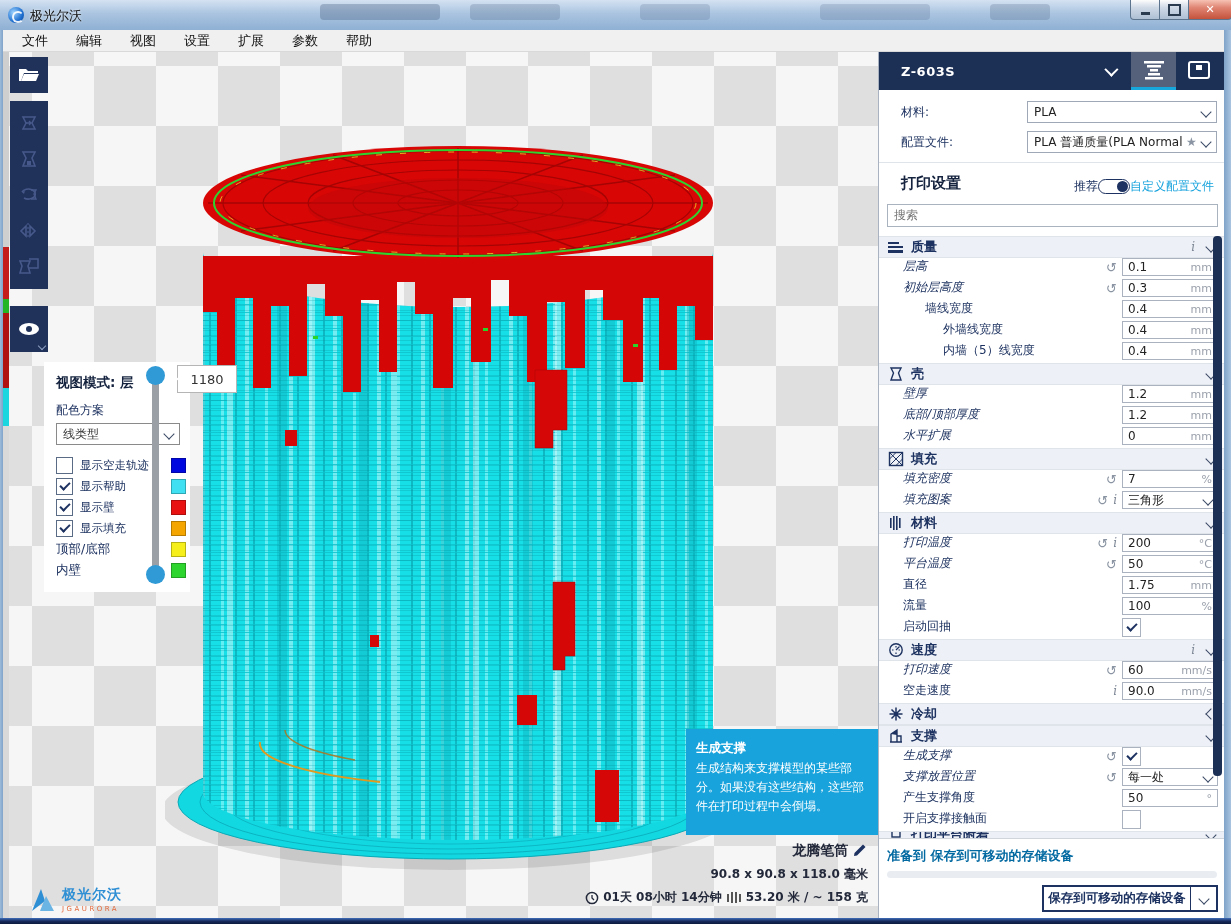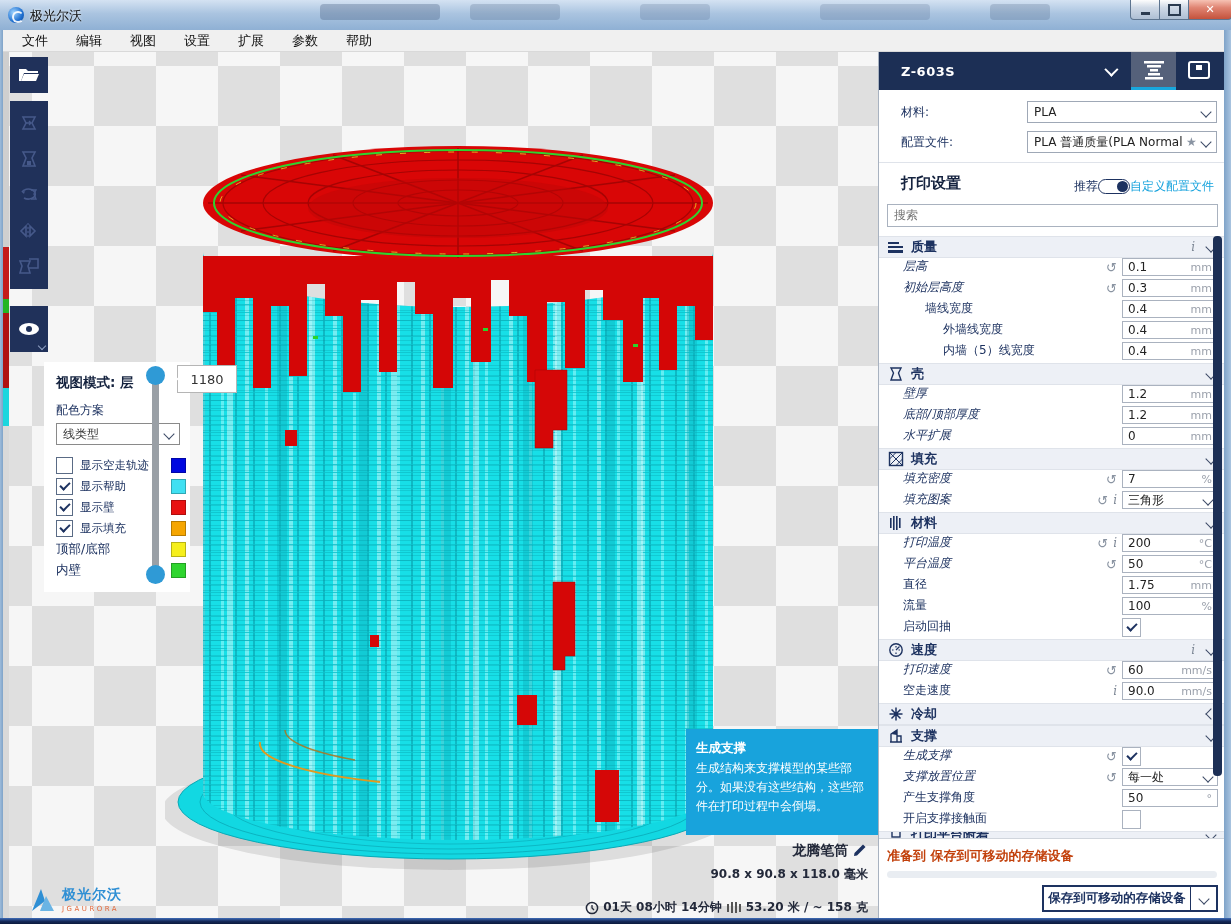--- a/index.html
+++ b/index.html
@@ -71,21 +71,21 @@
 
   
   #sup-tip{left:686px;top:677px;width:172px;height:88px;background:#18a3dc;color:#fff;padding:9px 10px;font-size:12px;line-height:1.55;}
   #sup-tip-title{font-weight:bold;font-size:12.5px;margin-bottom:2px;}
   #sup-tip:after{content:"";position:absolute;right:-9px;top:14px;border:6px solid transparent;border-left:9px solid #18a3dc;}
 
   
   #model-info{right:10px;top:790px;text-align:right;color:#23293a;}
   #mi-name{font-size:14px;font-weight:bold;}
   #mi-size{font-size:12px;font-weight:bold;margin-top:6px;}
-  #mi-stats{font-size:12px;font-weight:bold;margin-top:16px;display:flex;align-items:center;gap:4px;justify-content:space-between;}
+  #mi-stats{font-size:12px;font-weight:bold;margin-top:6px;display:flex;align-items:center;gap:4px;justify-content:space-between;}
   #model-info svg{vertical-align:-2px;}
 
   
   #brand{left:30px;top:834px;display:flex;align-items:center;gap:6px;}
   #brand-text .cn{font-size:14px;font-weight:bold;color:#2f8fd4;letter-spacing:1px;}
   #brand-text .en{font-size:7px;color:#e2683a;letter-spacing:2.5px;margin-top:1px;}
 
   
   #panel{left:878px;top:52px;width:346px;height:866px;background:#fff;border-left:1px solid #a8b2c0;box-sizing:border-box;}
   #panel-header{left:0;top:0;width:346px;height:38px;background:#1c2f55;display:flex;align-items:center;}
@@ -132,21 +132,21 @@
   .undo{color:#8a94a2;font-size:13px;line-height:1;}
   .info-i{color:#7d8795;font-size:12px;font-style:italic;font-family:"DejaVu Serif",serif;}
   .valbox{width:96px;height:18px;border:1px solid #aab2bf;background:#fff;display:flex;align-items:center;
     padding:0 5px;box-sizing:border-box;font-size:12px;color:#222;}
   .valbox .unit{margin-left:auto;color:#9aa0ab;font-size:11px;}
   .scb-wrap{width:96px;display:flex;}
   .scb{width:17px;height:17px;border:1px solid #aab2bf;background:#fff;display:flex;align-items:center;justify-content:center;}
   #scrollbar{right:2px;top:184px;width:9px;height:540px;background:#1c2f55;border-radius:4px;}
 
   #panel-footer{left:0;top:786px;width:346px;height:80px;border-top:1px solid #d0d5dc;background:#fff;}
-  #ready-text{left:8px;top:8px;font-size:13px;font-weight:bold;color:#c2410c;}
+  #ready-text{left:8px;top:8px;font-size:13px;font-weight:bold;color:#0369a1;}
   #progress{left:8px;top:32px;width:330px;height:7px;border-radius:4px;background:#e9edf2;}
   #save-btn{left:163px;top:46px;width:176px;height:27px;border:2px solid #1d3260;background:#fff;
     display:flex;align-items:center;box-sizing:border-box;}
   #save-btn .lbl{flex:1;text-align:center;font-size:12.5px;font-weight:bold;color:#1d3260;}
   #save-btn .part{width:25px;height:100%;border-left:1px solid #1d3260;display:flex;align-items:center;justify-content:center;}
 
   
   #border-l{left:0;top:30px;width:3px;height:888px;background:linear-gradient(90deg,#9dbbda,#7fa3c8);}
   #border-r{left:1224px;top:30px;width:7px;height:888px;background:linear-gradient(90deg,#7fa3c8,#a9c4e0);}
   #border-b{left:0;top:918px;width:1231px;height:6px;background:linear-gradient(#3f6db8,#16295a 55%,#0c1a3c);}

